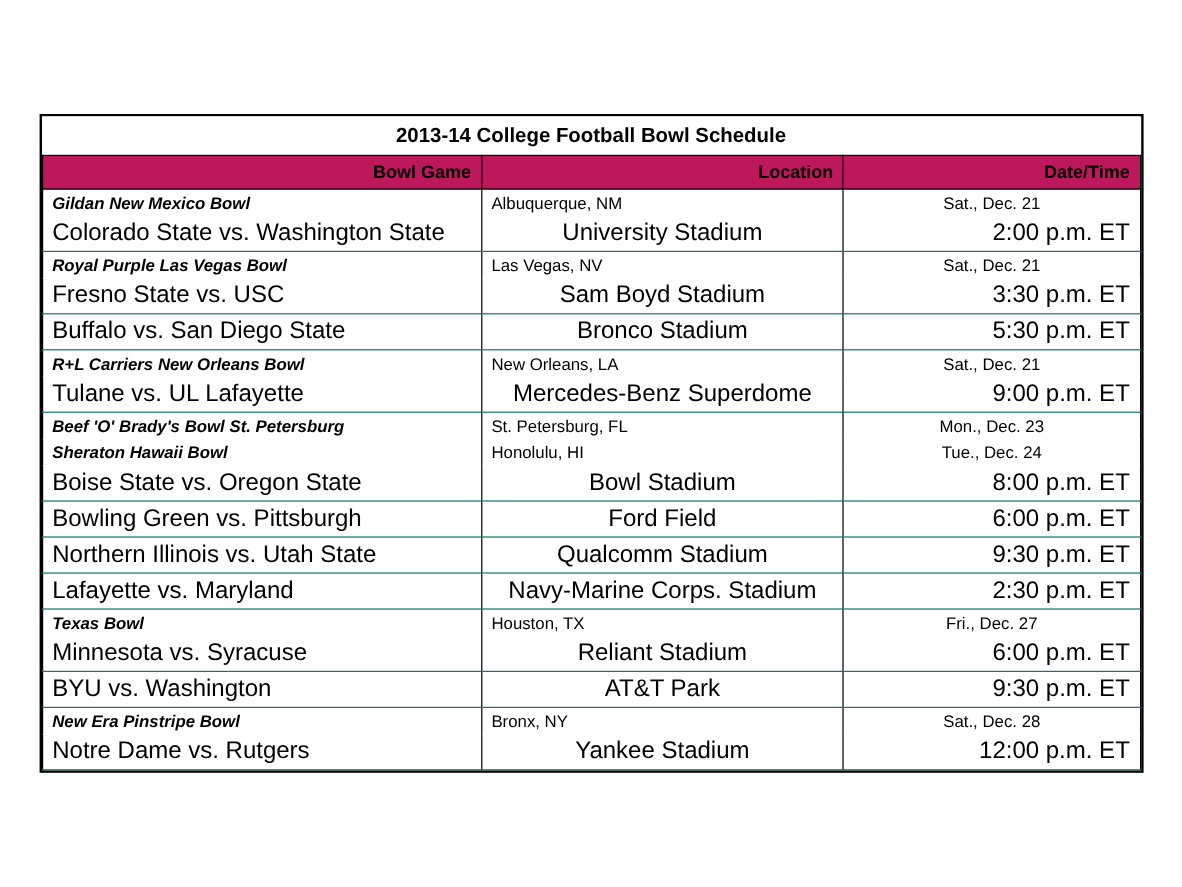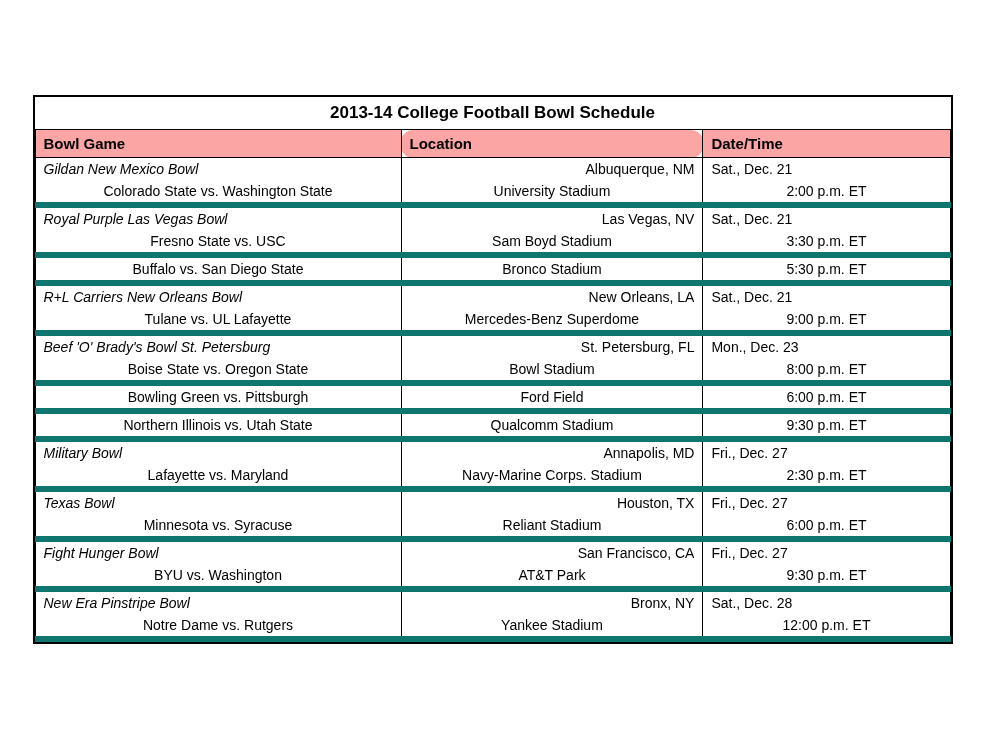--- a/index.html
+++ b/index.html
@@ -31,71 +31,69 @@
     .title-row td {
       text-align: center;
       font-size: 17px;
       font-weight: bold;
       padding: 6px 8px;
       border-bottom: 1px solid #000;
       background: #ffffff;
     }
 
     .header-row td {
-      background: #fca5a5;
+      background: #be185d;
       color: #000000;
       font-weight: bold;
       font-size: 15px;
-      text-align: left;
+      text-align: right;
       padding: 5px 8px;
       border: 1px solid #000;
     }
 
     .game-name-row td {
       font-style: italic;
-      font-weight: normal;
+      font-weight: bold;
       font-size: 14px;
       padding: 3px 8px;
       border-left: 1px solid #000;
       border-right: 1px solid #000;
     }
 
     .game-detail-row td {
-      font-size: 14px;
+      font-size: 20px;
       padding: 3px 8px;
-      border-bottom: 6px solid #0f766e;
+      border-bottom: 1px solid #0f766e;
       border-left: 1px solid #000;
       border-right: 1px solid #000;
-      text-align: center;
     }
 
     .col-bowl {
       width: 40%;
     }
 
     .col-location {
       width: 33%;
       text-align: center;
-      border-radius: 12px;
     }
 
     .col-datetime {
       width: 27%;
       text-align: right;
     }
 
     .game-name-row .col-location,
     .game-name-row .col-datetime {
-      text-align: right;
+      text-align: left;
       font-style: normal;
       font-weight: normal;
     }
 
     .game-name-row .col-datetime {
-      text-align: left;
+      text-align: center;
     }
   </style>
 </head>
 <body>
 
 <div class="table-container">
   <table>
     <tbody>
       <tr class="title-row">
         <td colspan="3">2013-14 College Football Bowl Schedule</td>
@@ -138,60 +136,55 @@
         <tr class="game-detail-row">
           <td class="col-bowl">Tulane vs. UL Lafayette</td>
           <td class="col-location">Mercedes-Benz Superdome</td>
           <td class="col-datetime">9:00 p.m. ET</td>
         </tr>
         <tr class="game-name-row">
           <td class="col-bowl">Beef 'O' Brady's Bowl St. Petersburg</td>
           <td class="col-location">St. Petersburg, FL</td>
           <td class="col-datetime">Mon., Dec. 23</td>
         </tr>
+        <tr class="game-name-row">
+          <td class="col-bowl">Sheraton Hawaii Bowl</td>
+          <td class="col-location">Honolulu, HI</td>
+          <td class="col-datetime">Tue., Dec. 24</td>
+        </tr>
         <tr class="game-detail-row">
           <td class="col-bowl">Boise State vs. Oregon State</td>
           <td class="col-location">Bowl Stadium</td>
           <td class="col-datetime">8:00 p.m. ET</td>
         </tr>
         <tr class="game-detail-row">
           <td class="col-bowl">Bowling Green vs. Pittsburgh</td>
           <td class="col-location">Ford Field</td>
           <td class="col-datetime">6:00 p.m. ET</td>
         </tr>
         <tr class="game-detail-row">
           <td class="col-bowl">Northern Illinois vs. Utah State</td>
           <td class="col-location">Qualcomm Stadium</td>
           <td class="col-datetime">9:30 p.m. ET</td>
         </tr>
-        <tr class="game-name-row">
-          <td class="col-bowl">Military Bowl</td>
-          <td class="col-location">Annapolis, MD</td>
-          <td class="col-datetime">Fri., Dec. 27</td>
-        </tr>
         <tr class="game-detail-row">
           <td class="col-bowl">Lafayette vs. Maryland</td>
           <td class="col-location">Navy-Marine Corps. Stadium</td>
           <td class="col-datetime">2:30 p.m. ET</td>
         </tr>
         <tr class="game-name-row">
           <td class="col-bowl">Texas Bowl</td>
           <td class="col-location">Houston, TX</td>
           <td class="col-datetime">Fri., Dec. 27</td>
         </tr>
         <tr class="game-detail-row">
           <td class="col-bowl">Minnesota vs. Syracuse</td>
           <td class="col-location">Reliant Stadium</td>
           <td class="col-datetime">6:00 p.m. ET</td>
         </tr>
-        <tr class="game-name-row">
-          <td class="col-bowl">Fight Hunger Bowl</td>
-          <td class="col-location">San Francisco, CA</td>
-          <td class="col-datetime">Fri., Dec. 27</td>
-        </tr>
         <tr class="game-detail-row">
           <td class="col-bowl">BYU vs. Washington</td>
           <td class="col-location">AT&amp;T Park</td>
           <td class="col-datetime">9:30 p.m. ET</td>
         </tr>
         <tr class="game-name-row">
           <td class="col-bowl">New Era Pinstripe Bowl</td>
           <td class="col-location">Bronx, NY</td>
           <td class="col-datetime">Sat., Dec. 28</td>
         </tr>

